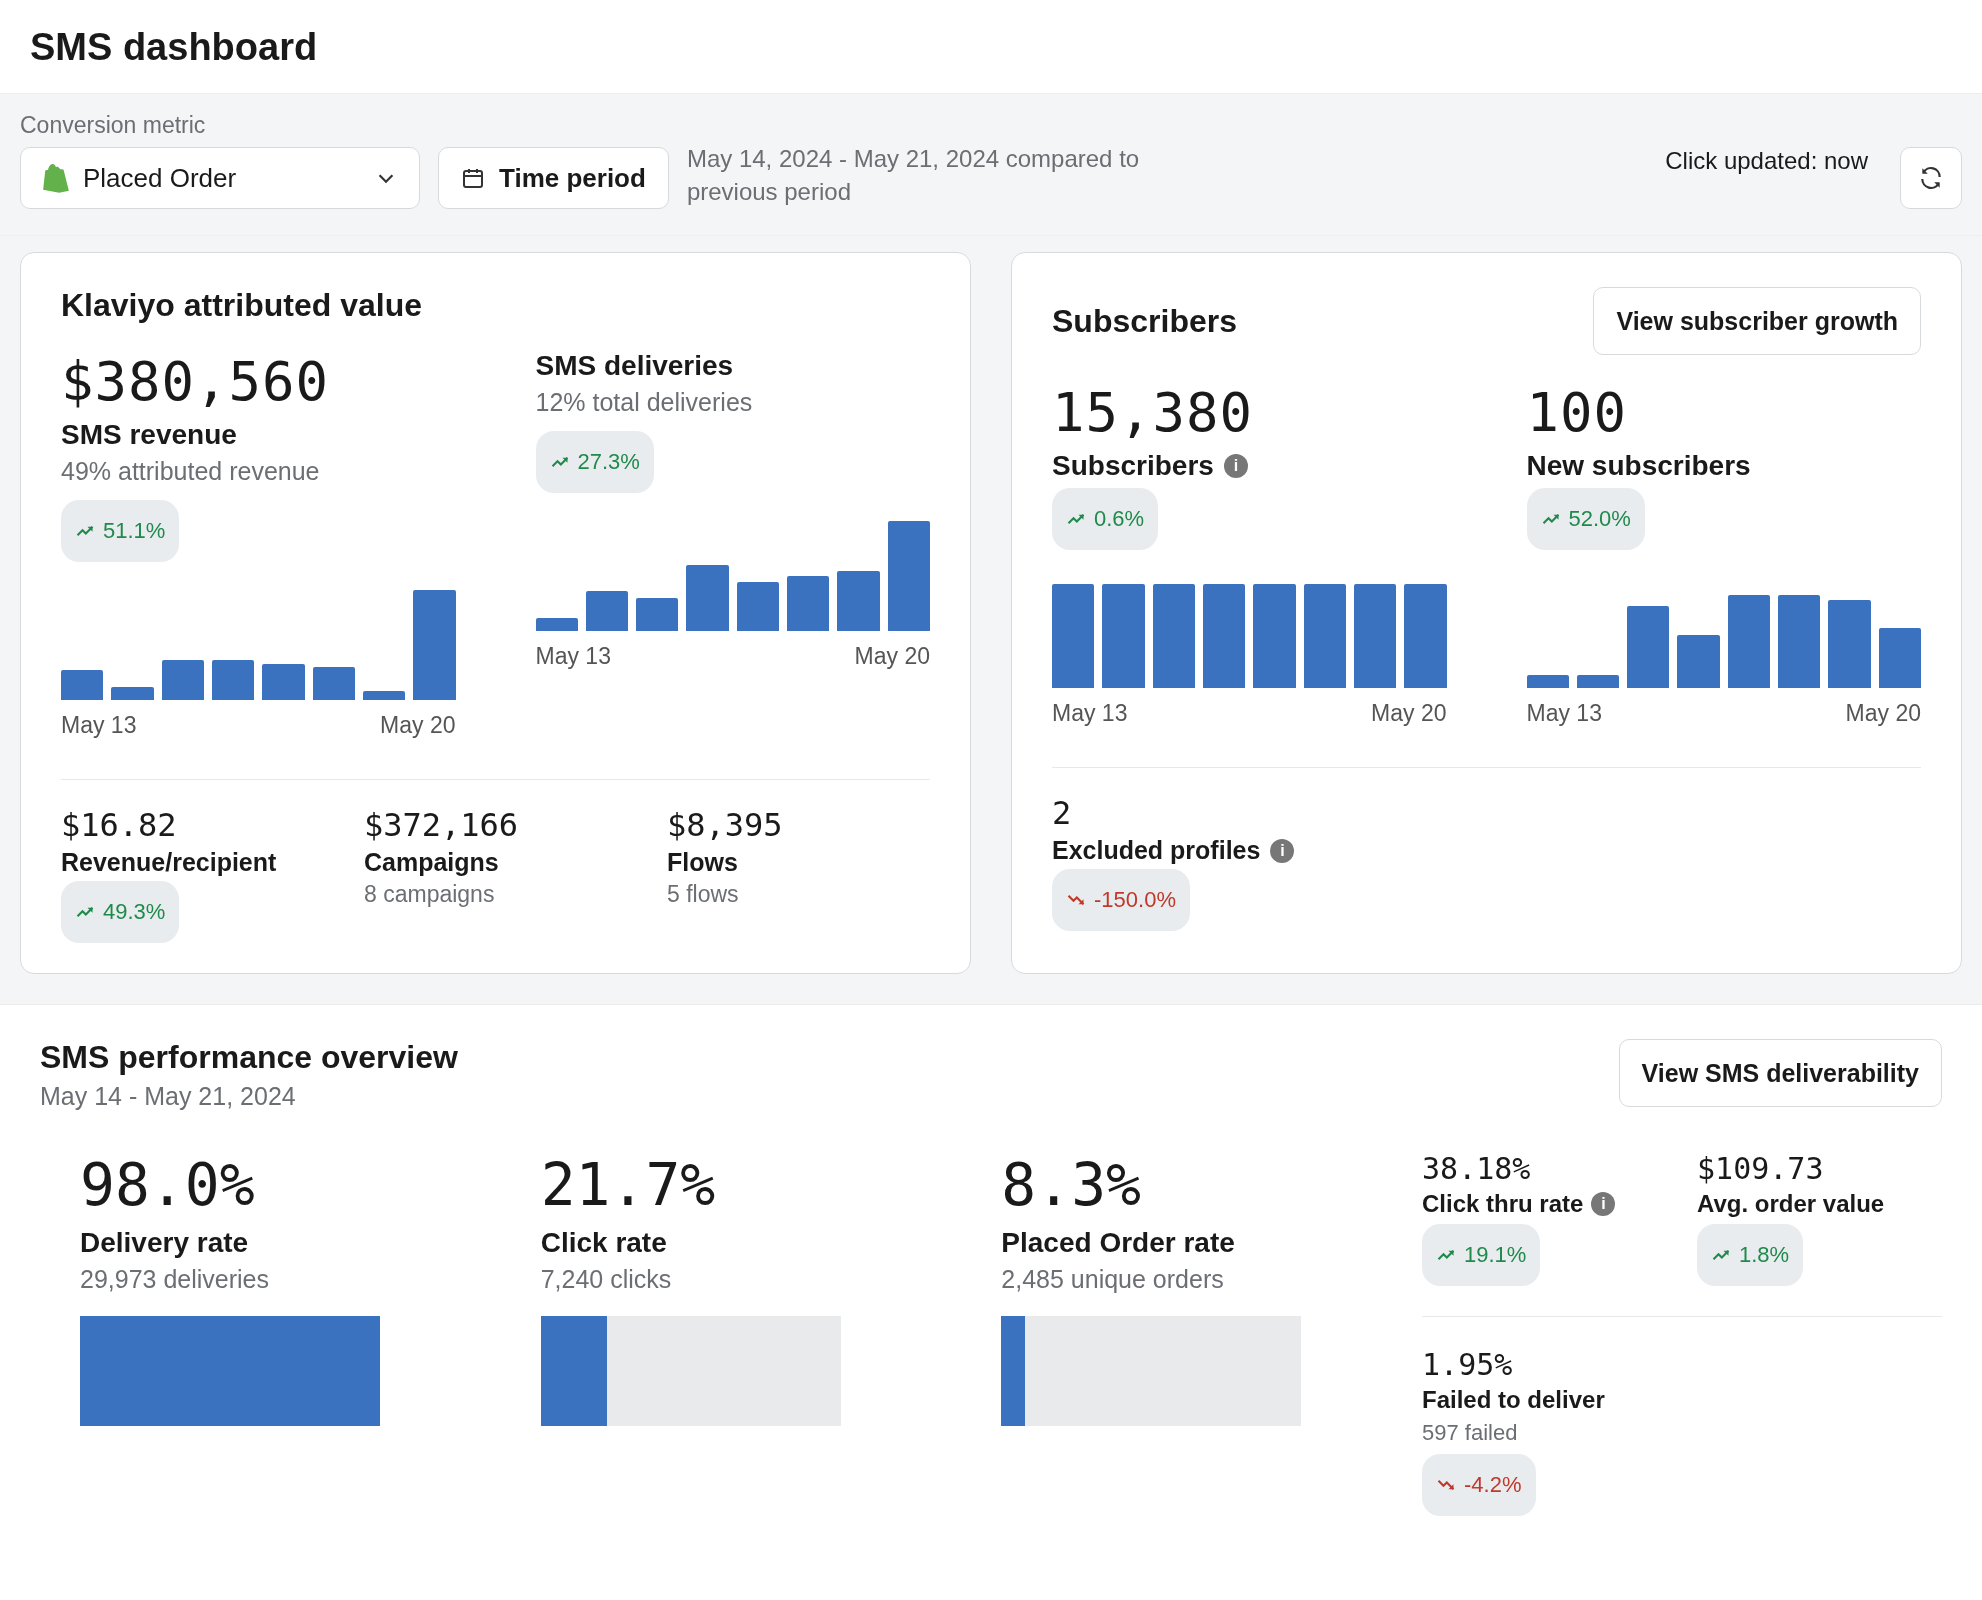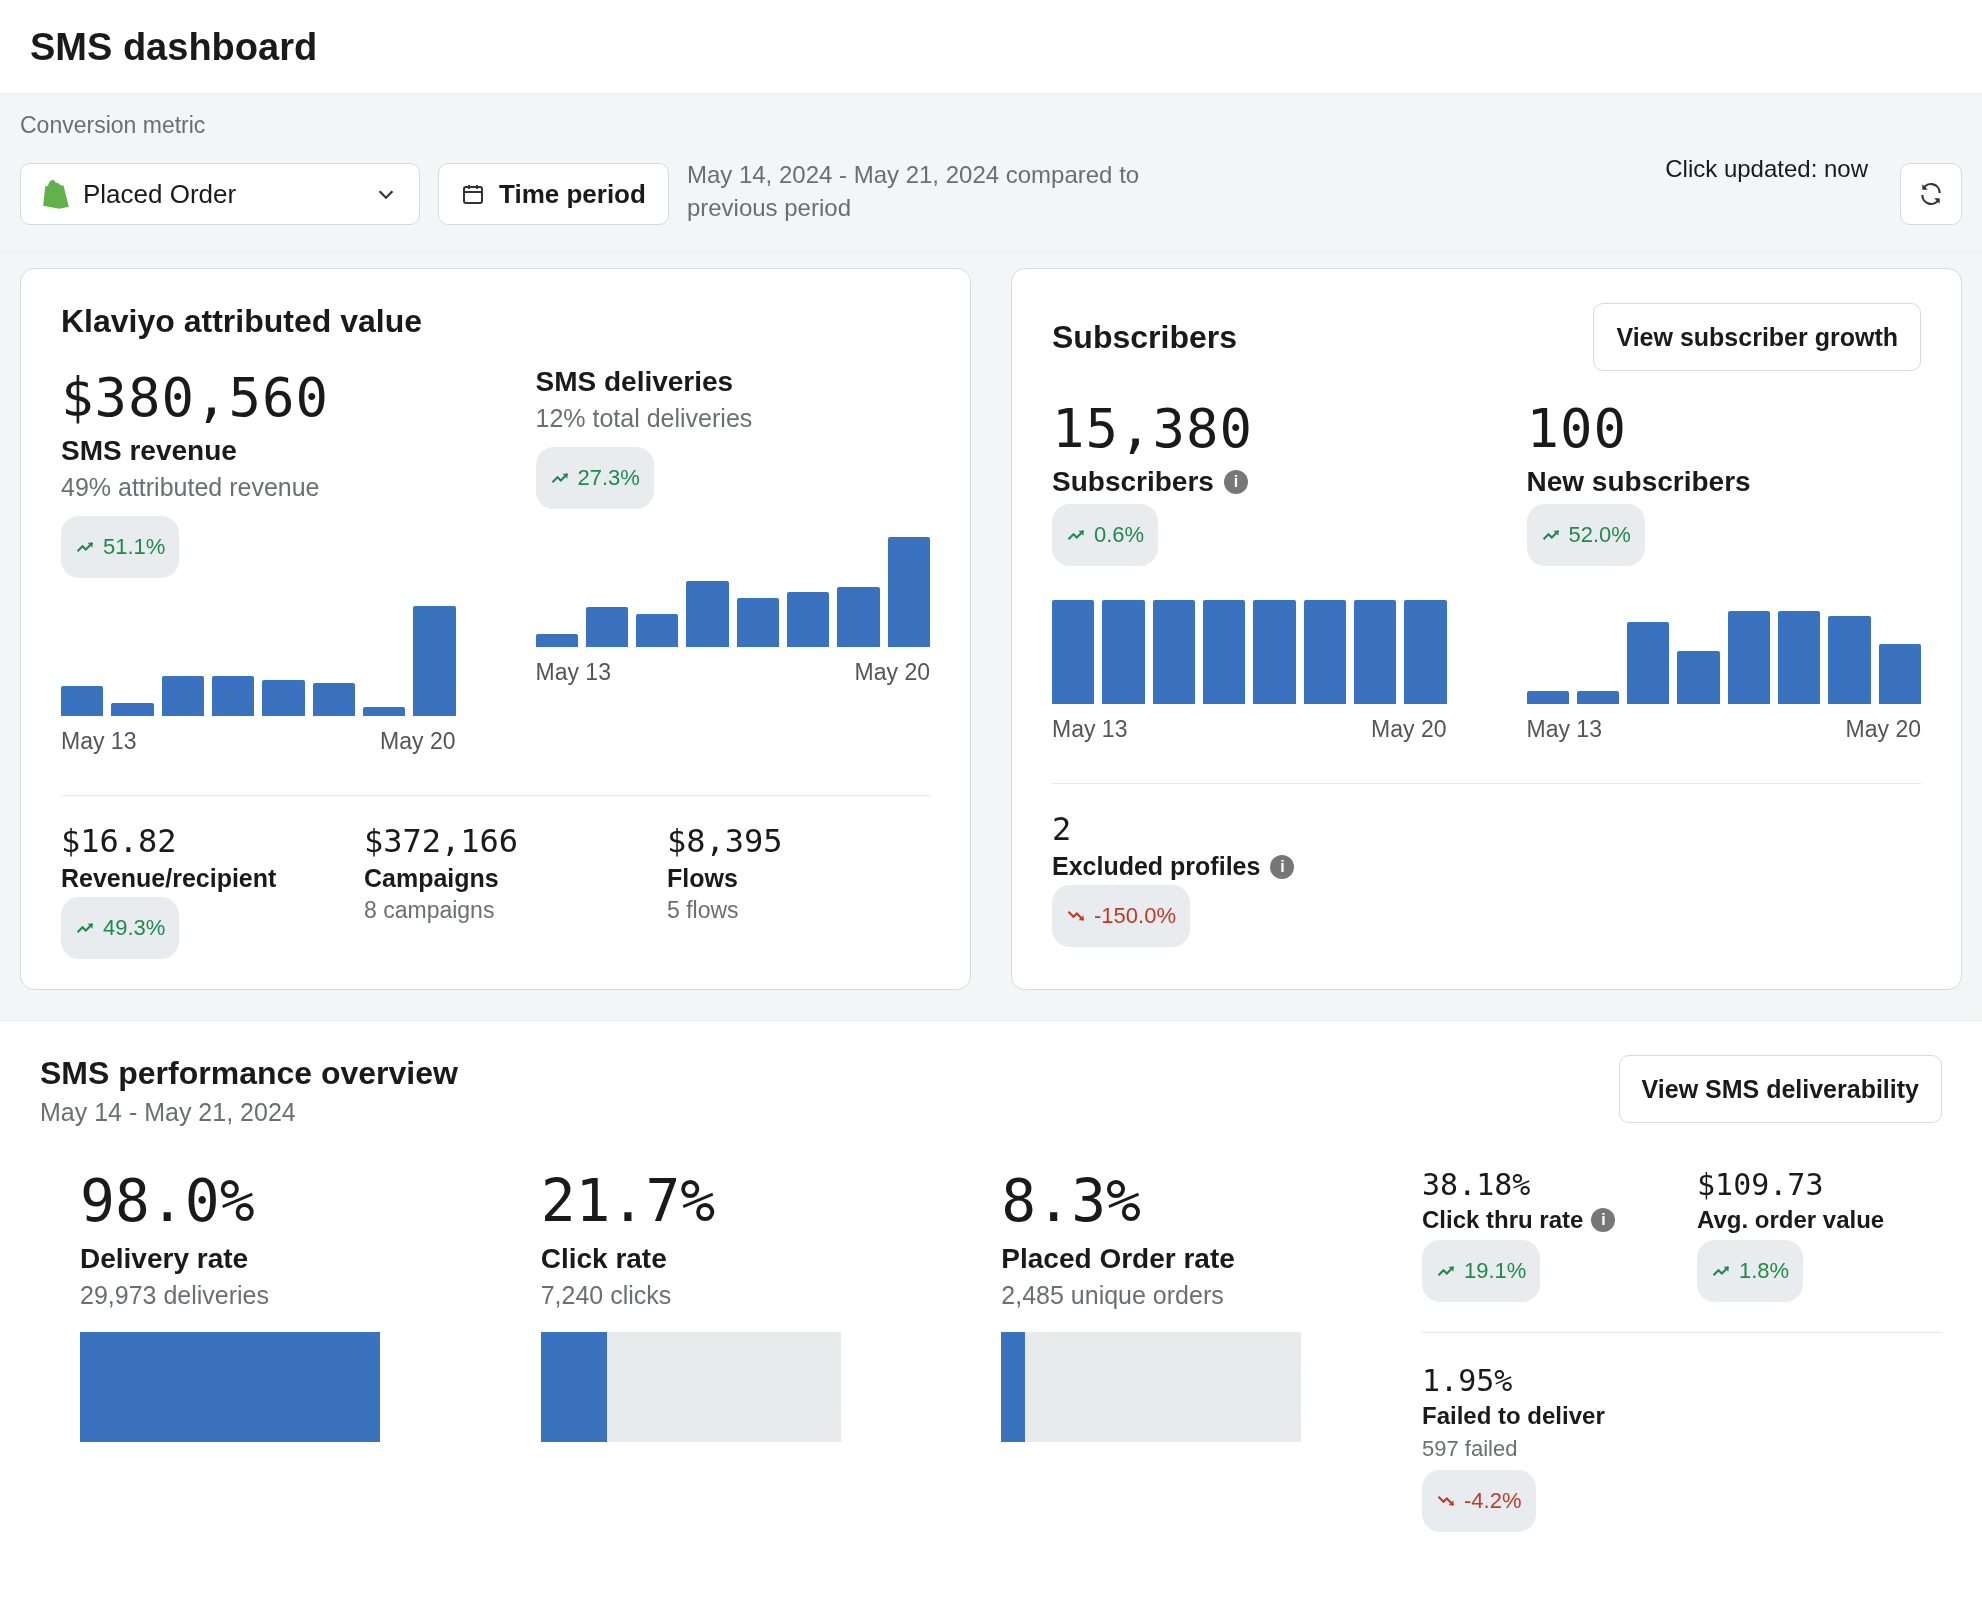--- a/index.html
+++ b/index.html
@@ -30,21 +30,21 @@
     border-bottom:1px solid #eee;
   }
   header.page-head h1{margin:0;font-size:38px;font-weight:600;}
   
   .controls{
     background:var(--page);
     padding:18px 20px 26px;
     border-bottom:1px solid #eee;
   }
   .controls-row{display:flex;align-items:flex-end;gap:18px;}
-  .ctrl-group{display:flex;flex-direction:column;gap:24px;}
+  .ctrl-group{display:flex;flex-direction:column;gap:8px;}
   .ctrl-label{font-size:23px;color:var(--muted);}
   .select,.btn-outline{
     background:#fff;border:1px solid var(--border);border-radius:10px;
     height:62px;display:flex;align-items:center;gap:14px;
     font-size:26px;padding:1px 22px;cursor:pointer;
   }
   .select{width:400px;justify-content:space-between;}
   .select .left{display:flex;align-items:center;gap:14px;}
   .shopify-glyph{width:26px;height:30px;}
   .chevron{width:22px;height:22px;}

